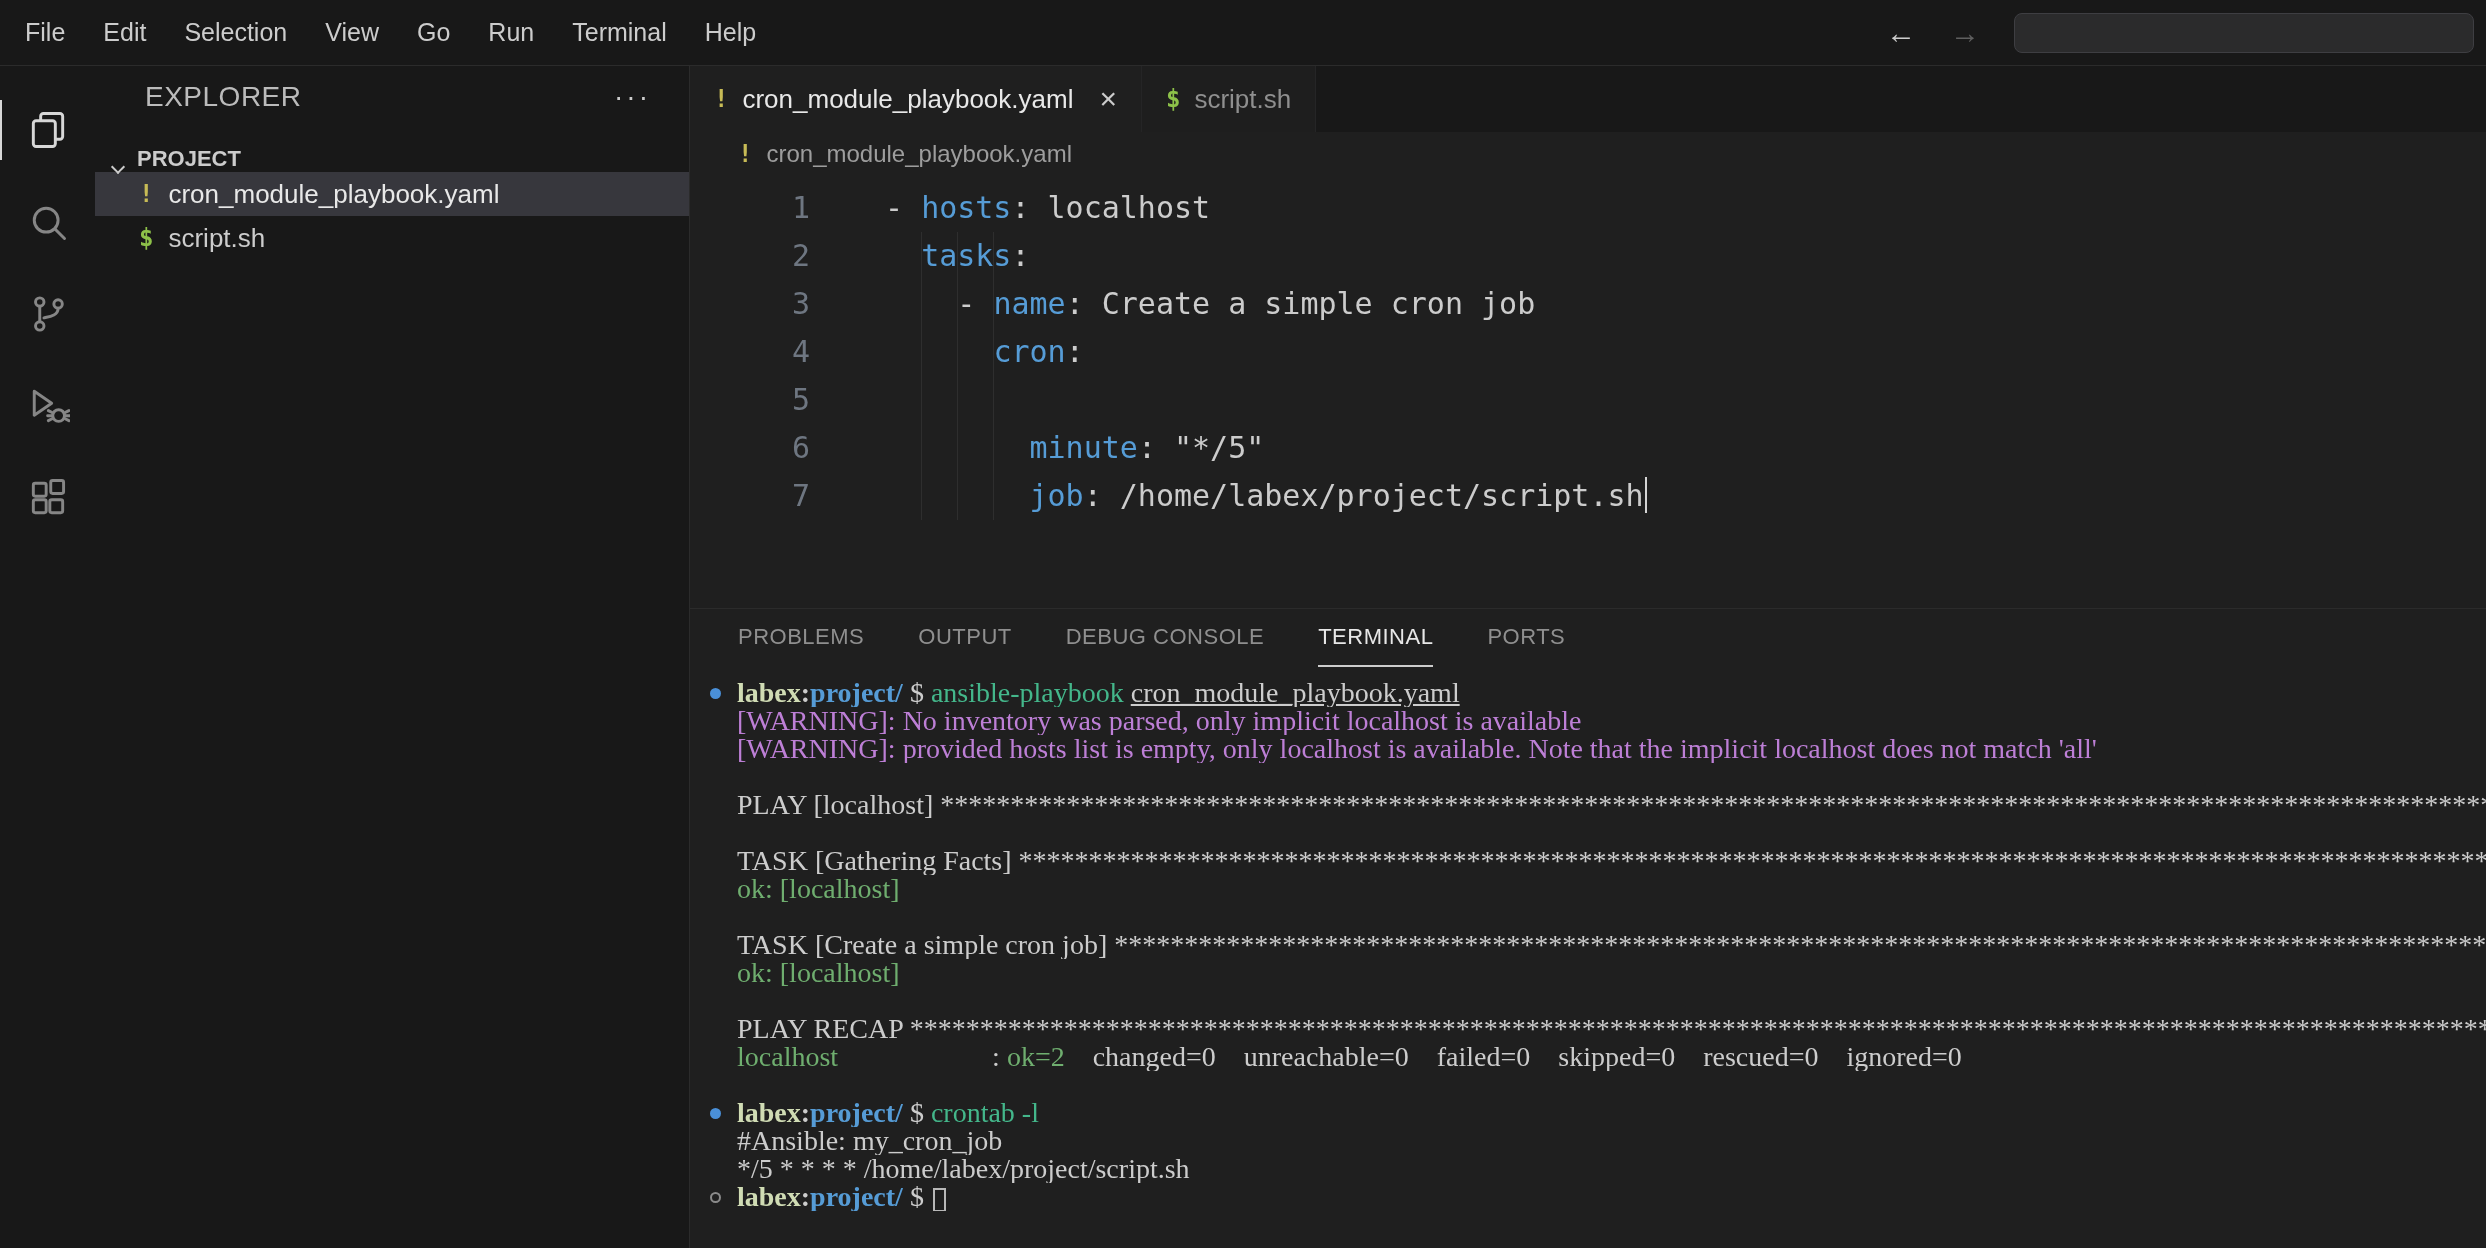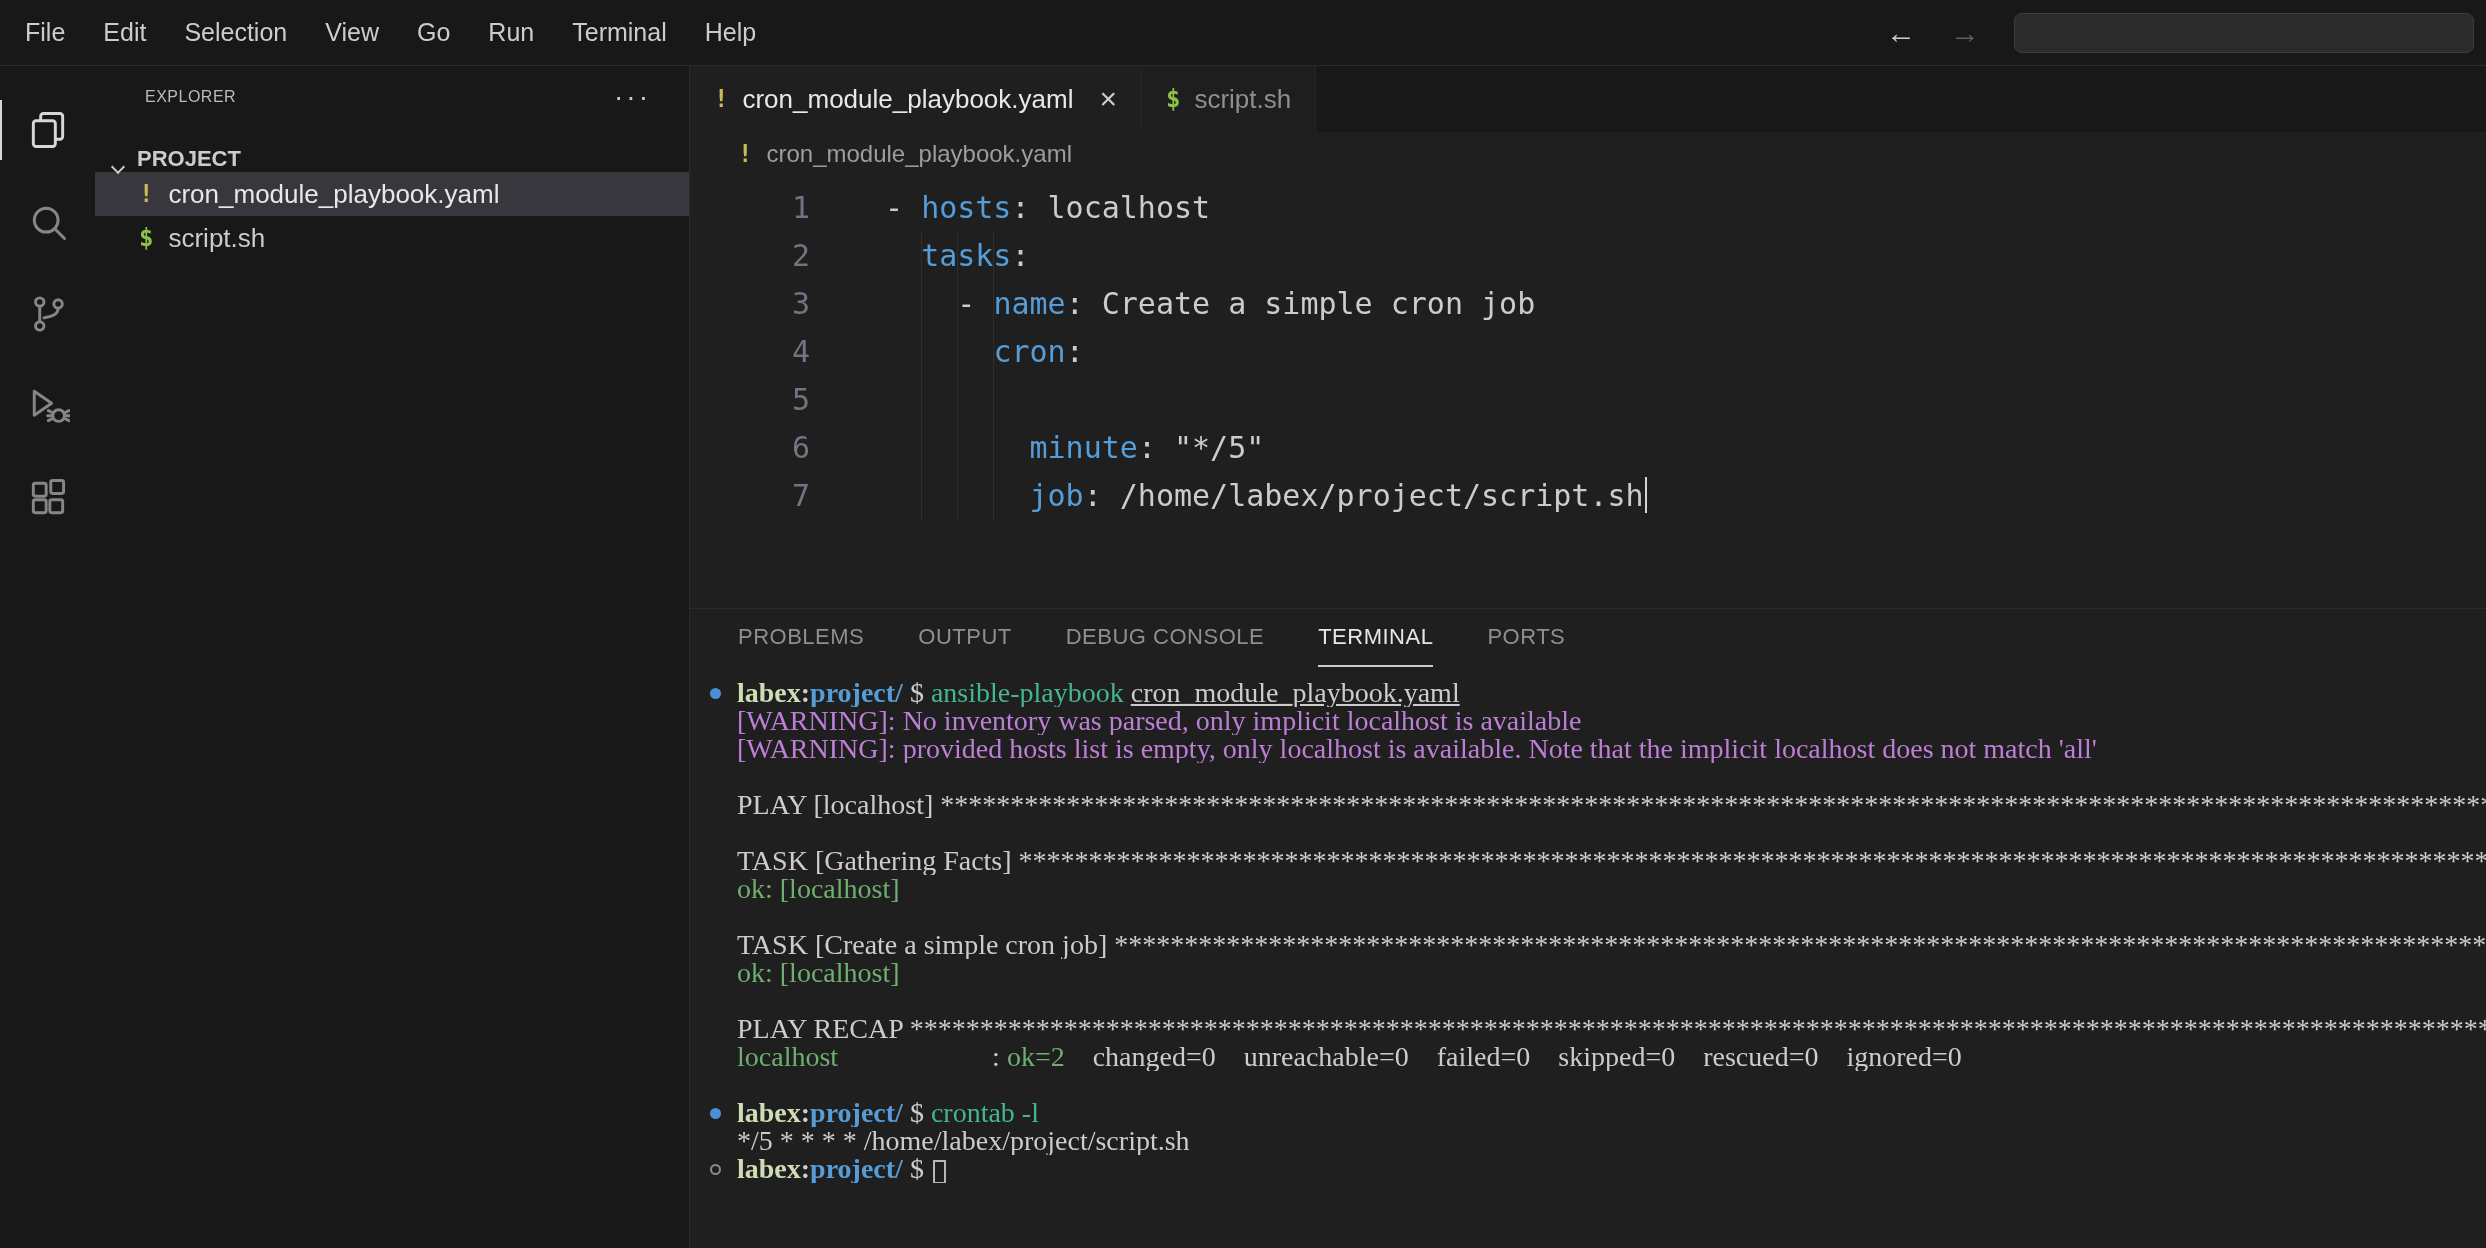--- a/index.html
+++ b/index.html
@@ -30,21 +30,21 @@
   .act-icon.active::before { content:""; position:absolute; left:0; top:16px; bottom:16px;
                              width:2px; background:#d7d7d7; }
   .act-icon svg { width:44px; height:44px; stroke:currentColor; fill:none; stroke-width:1.6;
                   stroke-linecap:round; stroke-linejoin:round; }
 
   
   .sidebar { flex:0 0 595px; background:#181818; border-right:1px solid #2b2b2b;
              display:flex; flex-direction:column; color:#cccccc; }
   .sidebar-header { height:62px; display:flex; align-items:center; justify-content:space-between;
                     padding:0 38px 0 50px; }
-  .sidebar-title { font-size:16px; color:#bbbbbb; letter-spacing:0.5px; }
+  .sidebar-title { font-size:28px; color:#bbbbbb; letter-spacing:0.5px; }
   .dots { font-size:28px; letter-spacing:3px; color:#cccccc; cursor:default; }
   .section-header { height:44px; display:flex; align-items:flex-end; padding-left:18px;
                     font-size:22px; font-weight:bold; color:#cccccc; cursor:default; }
   .chev { width:10px; height:10px; border-right:2px solid #cccccc; border-bottom:2px solid #cccccc;
           transform:rotate(45deg); margin:-6px 14px 0 0; }
   .file-item { height:44px; display:flex; align-items:center; padding-left:44px; gap:15px;
                font-size:26px; color:#cccccc; cursor:default; }
   .file-item.selected { background:#37373d; color:#e8e8e8; }
   .file-ico { font-family:"DejaVu Sans Mono", monospace; font-weight:bold; font-size:24px; }
 
@@ -276,20 +276,24 @@
               <div class="term-text"></div>
             </div>
             <div class="term-line">
               <div class="term-gutter">
                 <span class="bullet" style="background: rgb(74, 144, 217);"></span>
               </div>
               <div class="term-text"><span style="color: rgb(208, 220, 180); font-weight: bold;">labex</span><span style="color: rgb(204, 204, 204); font-weight: bold;">:</span><span style="color: rgb(86, 156, 214); font-weight: bold;">project/</span><span style="color: rgb(204, 204, 204);"> $ </span><span style="color: rgb(68, 183, 139);">crontab -l</span></div>
             </div>
             <div class="term-line">
               <div class="term-gutter"></div>
+              <div class="term-text"><span style="color: rgb(204, 204, 204);">#Ansible: my_cron_job</span></div>
+            </div>
+            <div class="term-line">
+              <div class="term-gutter"></div>
               <div class="term-text"><span style="color: rgb(204, 204, 204);">*/5 * * * * /home/labex/project/script.sh</span></div>
             </div>
             <div class="term-line">
               <div class="term-gutter">
                 <span class="bullet hollow"></span>
               </div>
               <div class="term-text"><span style="color: rgb(208, 220, 180); font-weight: bold;">labex</span><span style="color: rgb(204, 204, 204); font-weight: bold;">:</span><span style="color: rgb(86, 156, 214); font-weight: bold;">project/</span><span style="color: rgb(204, 204, 204);"> $ </span><span class="term-cursor"></span></div>
             </div>
           </div>
       </div>

